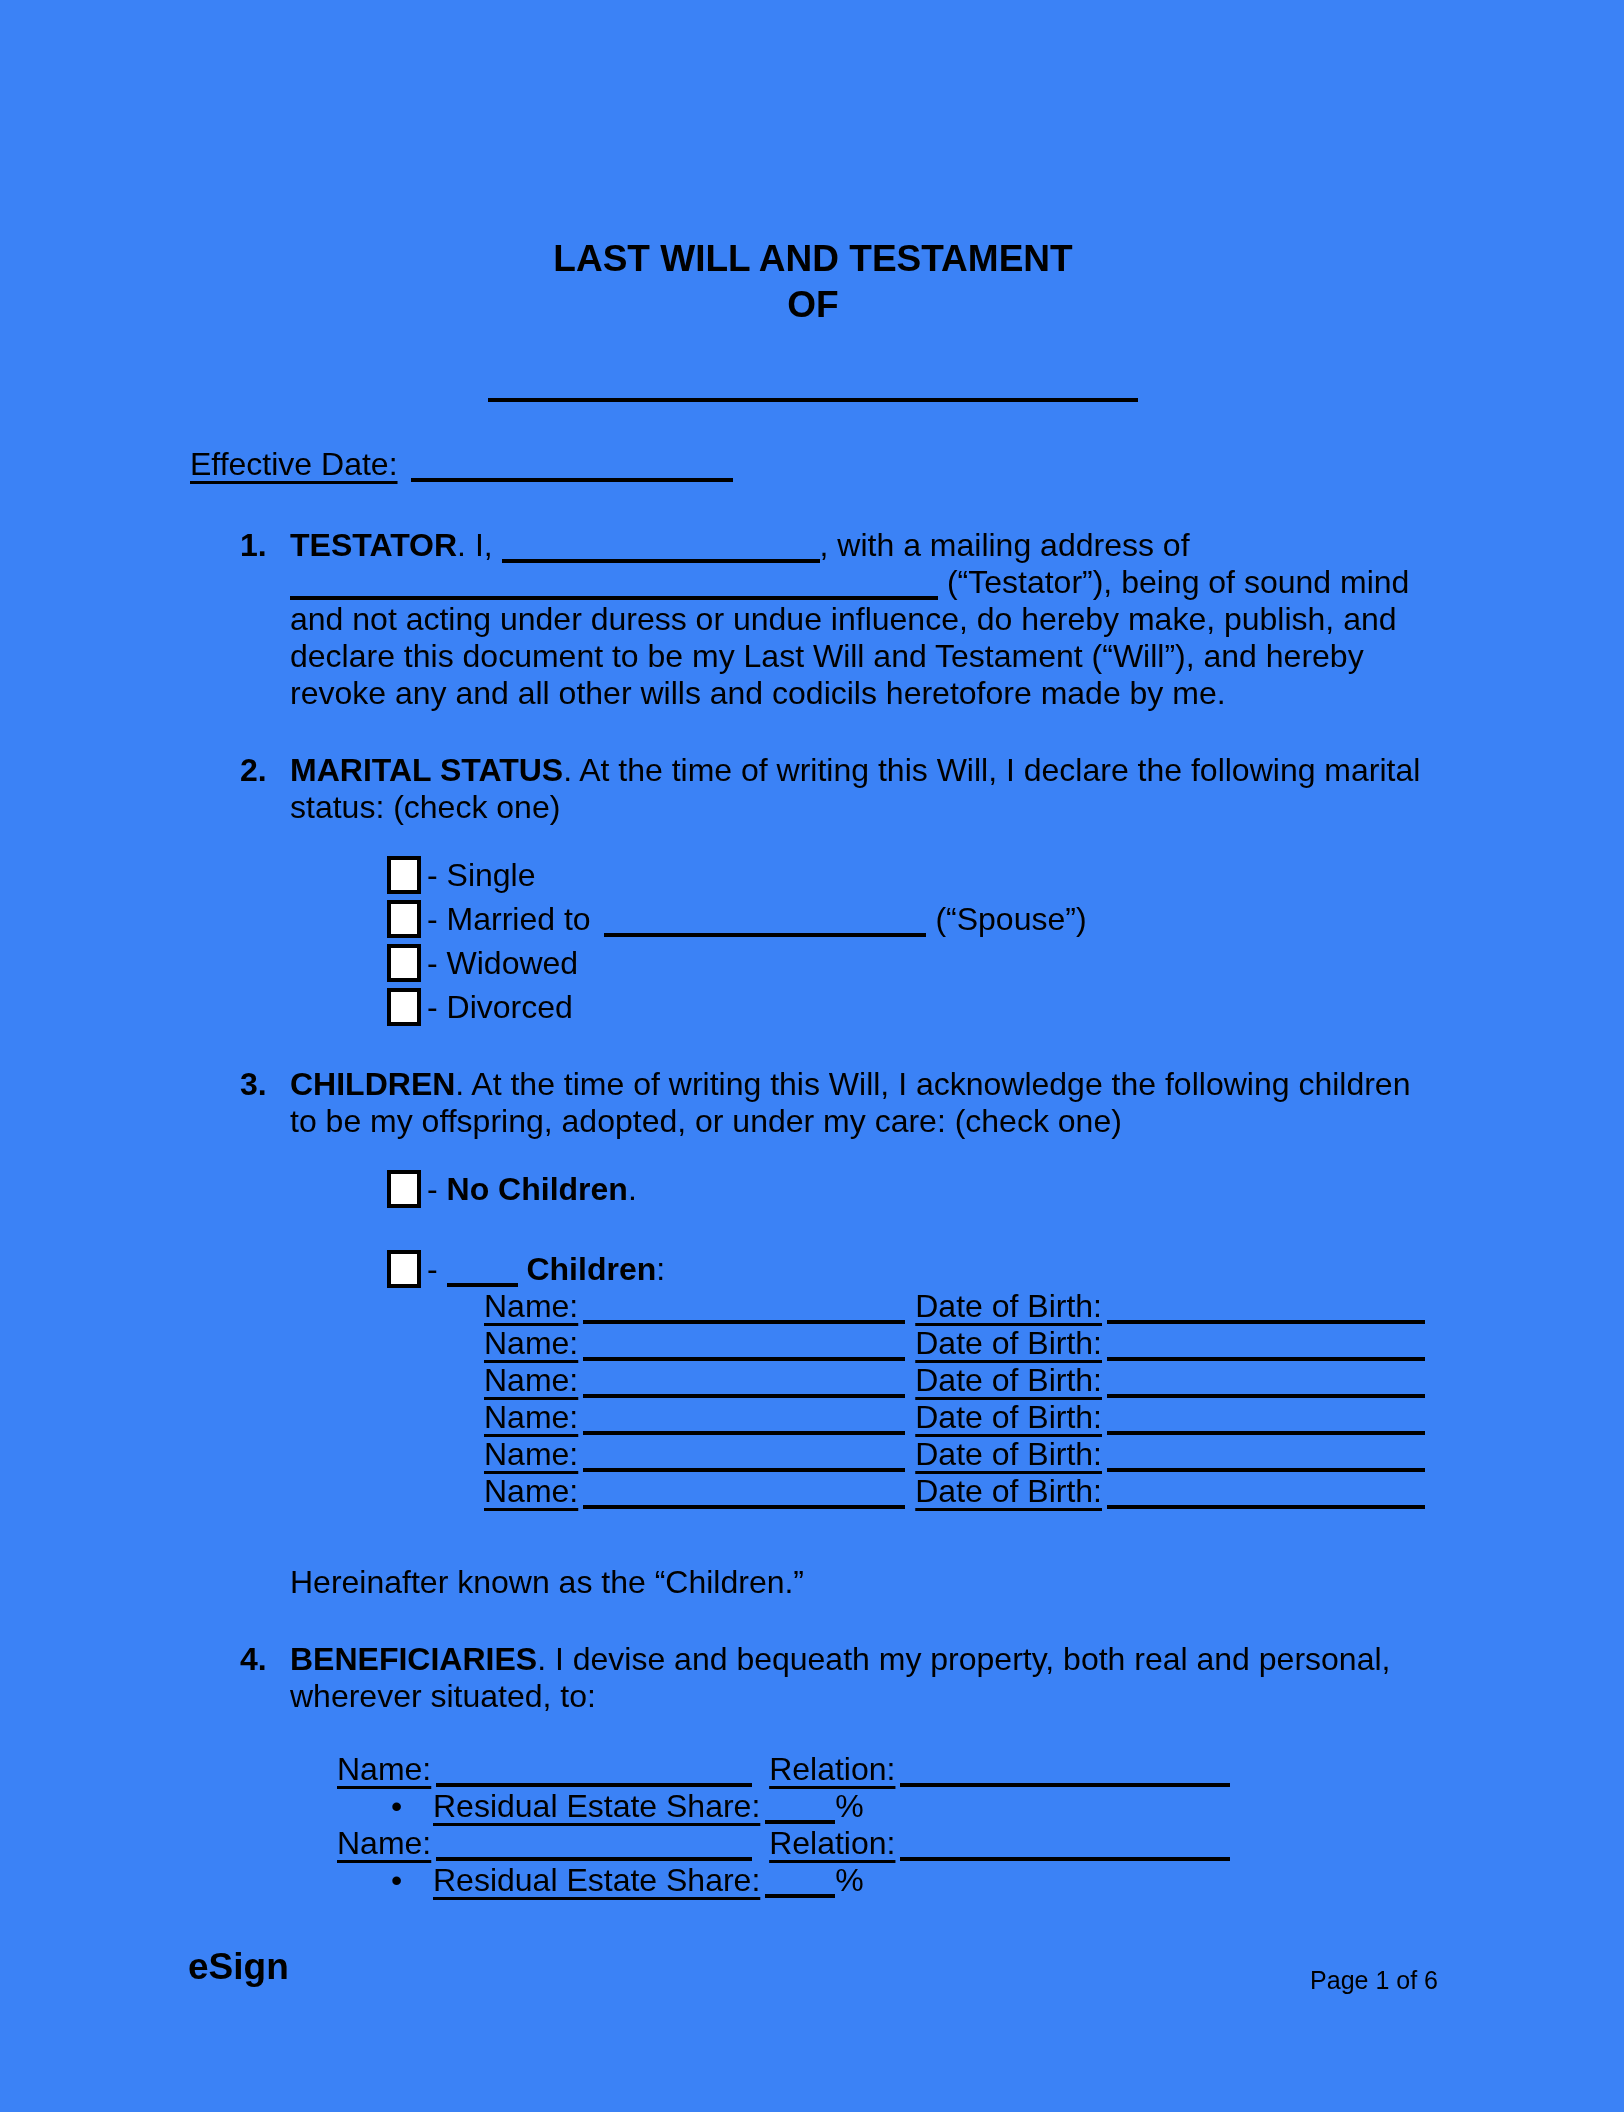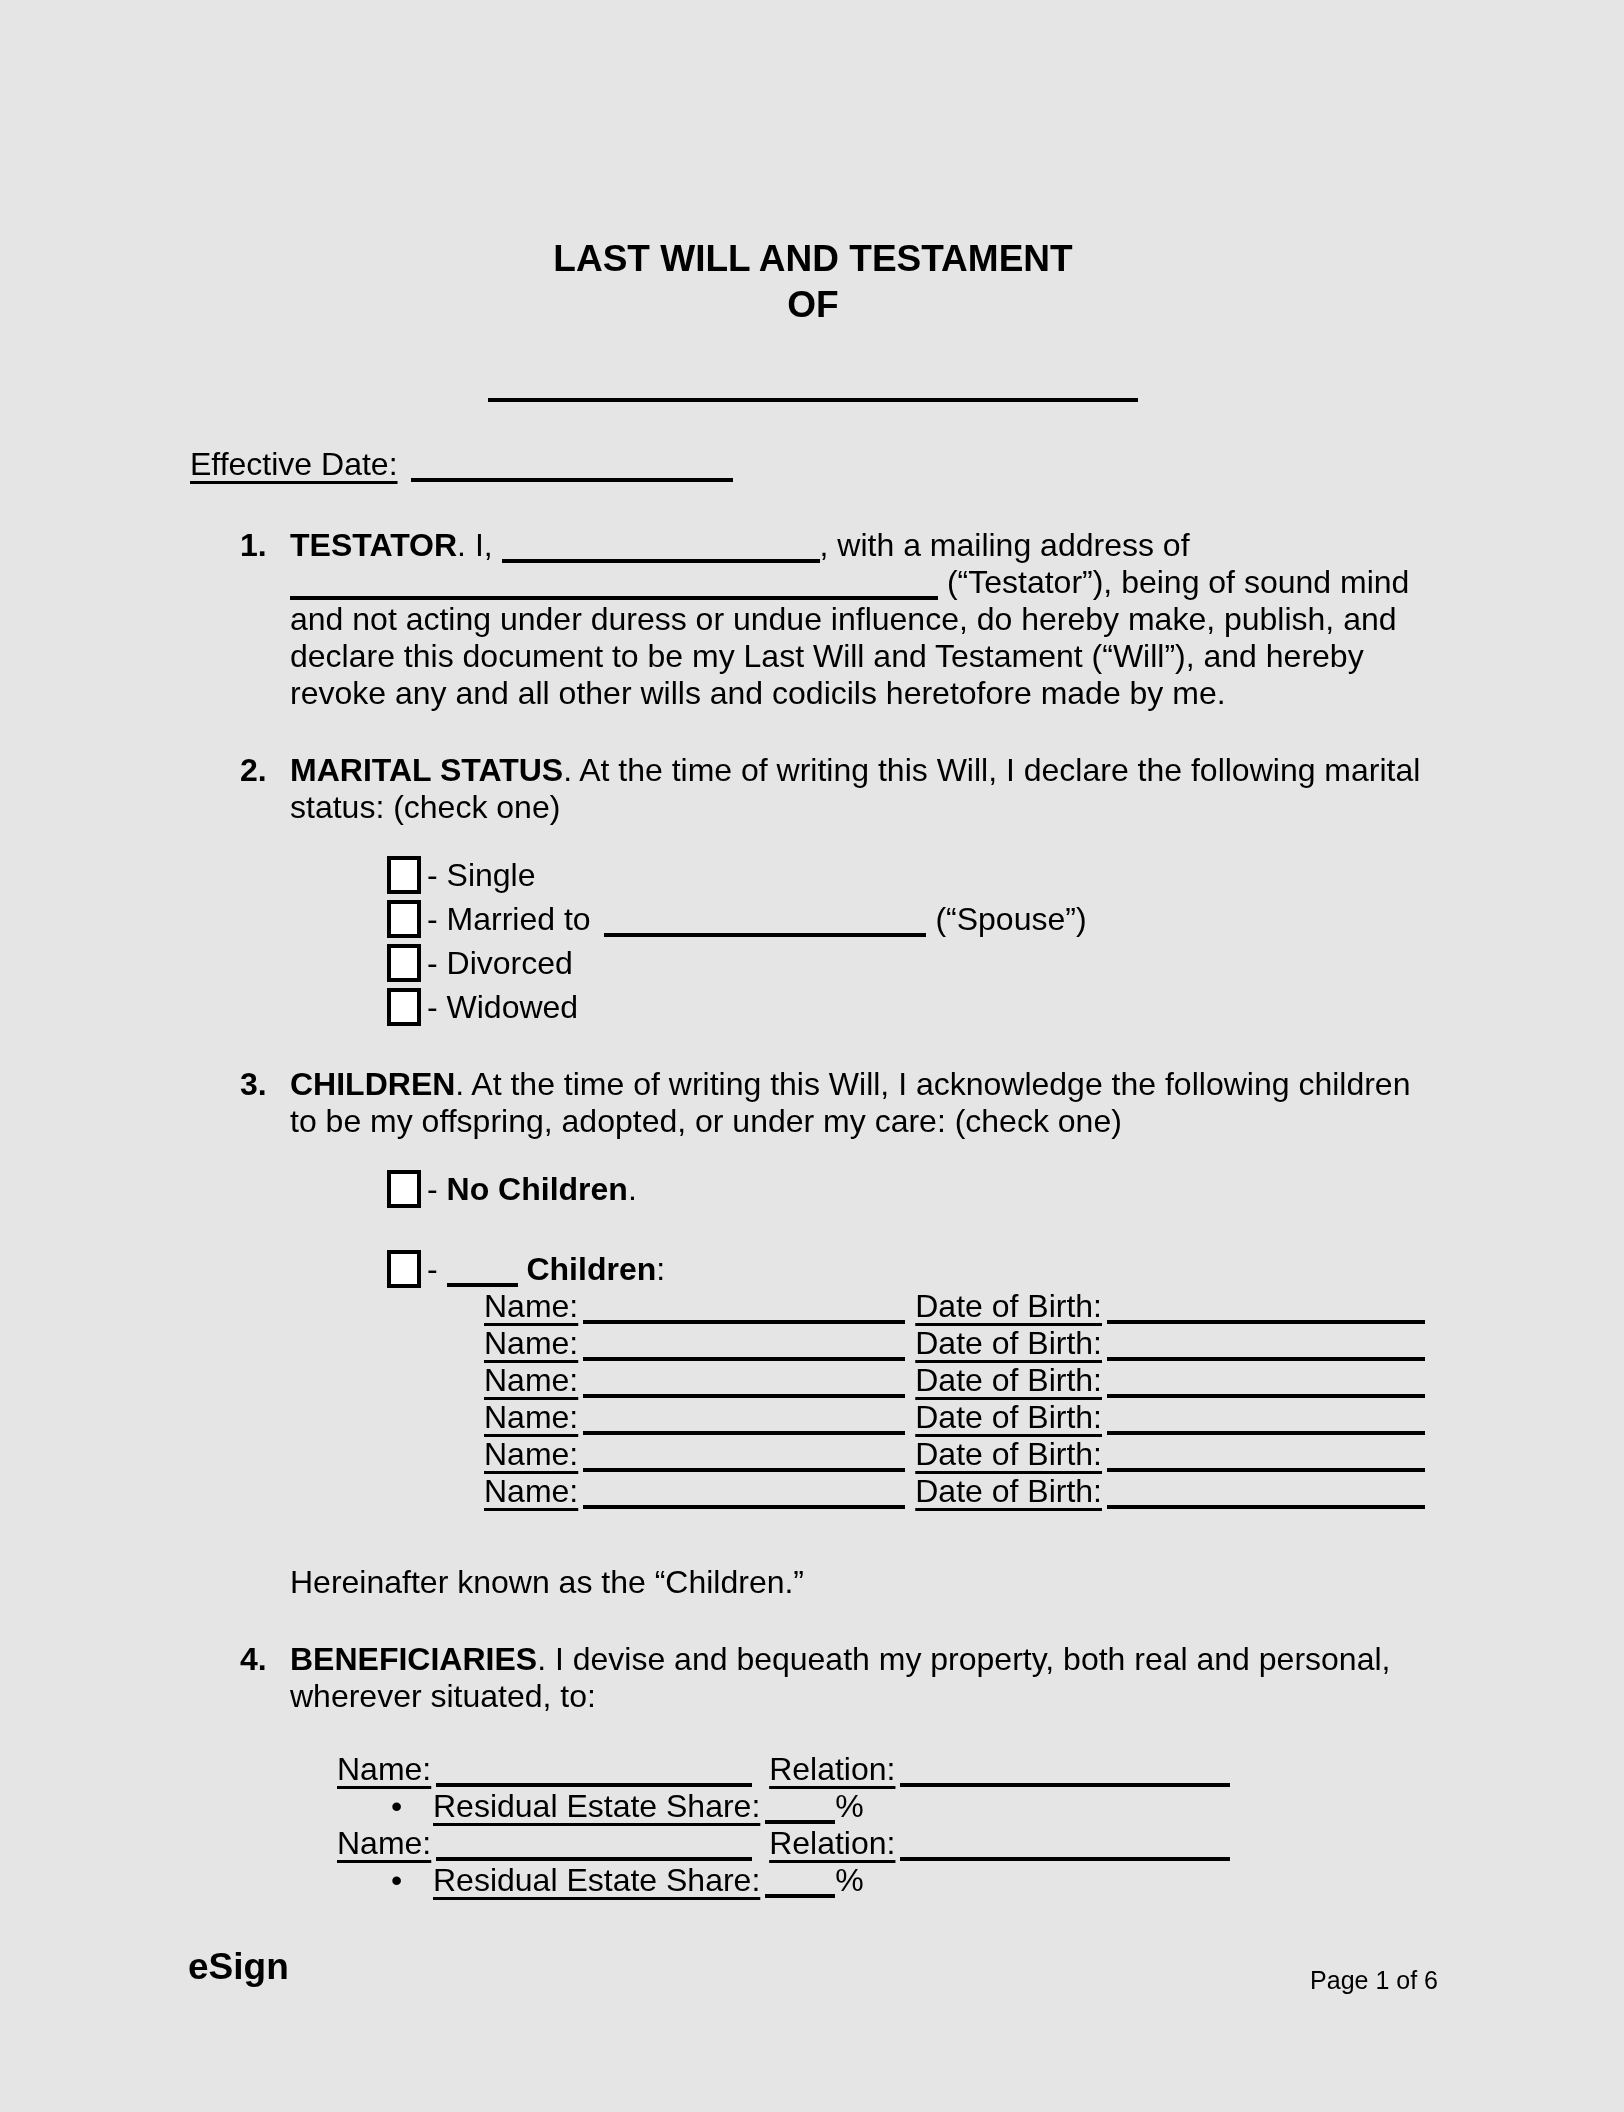--- a/index.html
+++ b/index.html
@@ -4,21 +4,21 @@
 <style>
   html, body {
     margin: 0;
     padding: 0;
     background: #ffffff;
   }
   .page {
     position: relative;
     width: 1624px;
     height: 2112px;
-    background: #e5e5e5;
+    background: #3b82f6;
     color: #000000;
     font-family: "Liberation Sans", sans-serif;
     font-size: 32px;
     line-height: 37px;
     box-sizing: border-box;
     padding: 236px 188px 0 190px;
     overflow: hidden;
   }
   .title {
     text-align: center;
@@ -144,24 +144,24 @@
 
       <div class="opts">
         <div class="opt">
           <span class="cbx"></span><span>- Single</span>
         </div>
         <div class="opt">
           <span class="cbx"></span><span>- Married to </span><span class="blank w322"></span>
           <span>(“Spouse”)</span>
         </div>
         <div class="opt">
+          <span class="cbx"></span><span>- Widowed</span>
+        </div>
+        <div class="opt">
           <span class="cbx"></span><span>- Divorced</span>
-        </div>
-        <div class="opt">
-          <span class="cbx"></span><span>- Widowed</span>
         </div>
       </div>
     </div>
   </div>
 
   <div class="section">
     <div class="num">3.</div>
     <div class="body">
       <div>
         <strong>CHILDREN</strong><span>. At the time of writing this Will, I acknowledge the following children</span>

